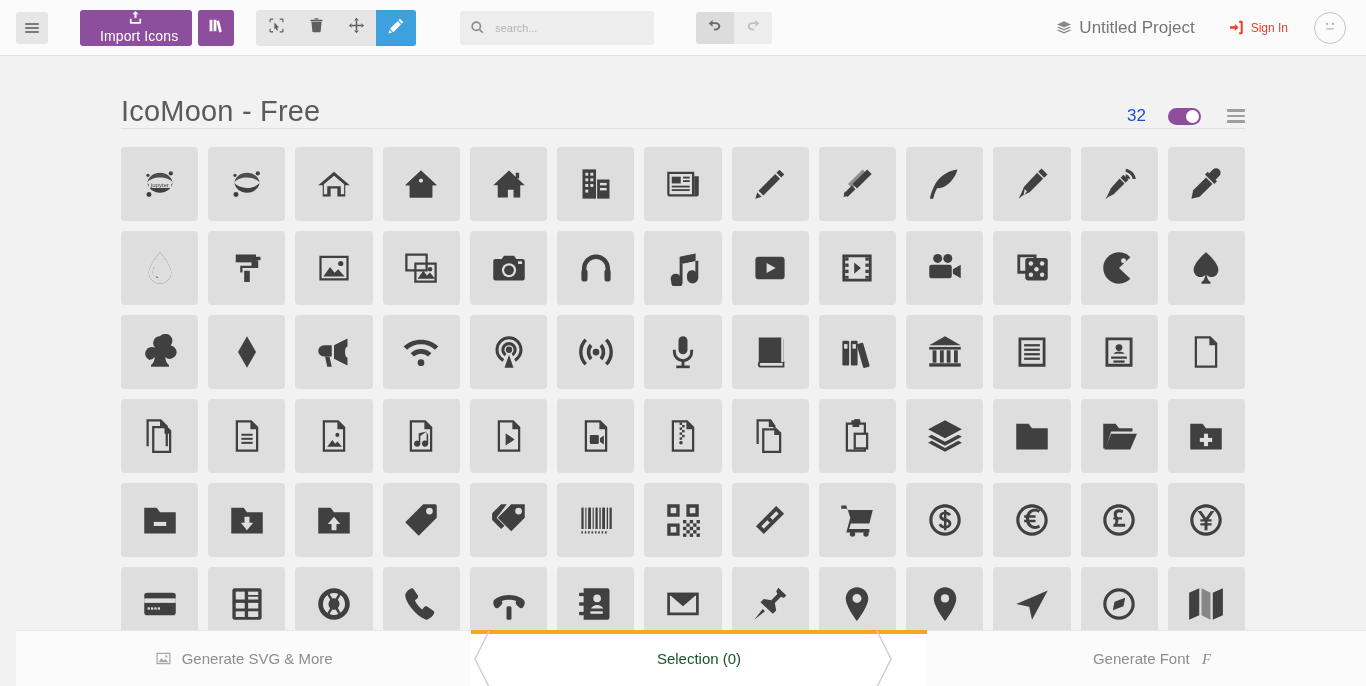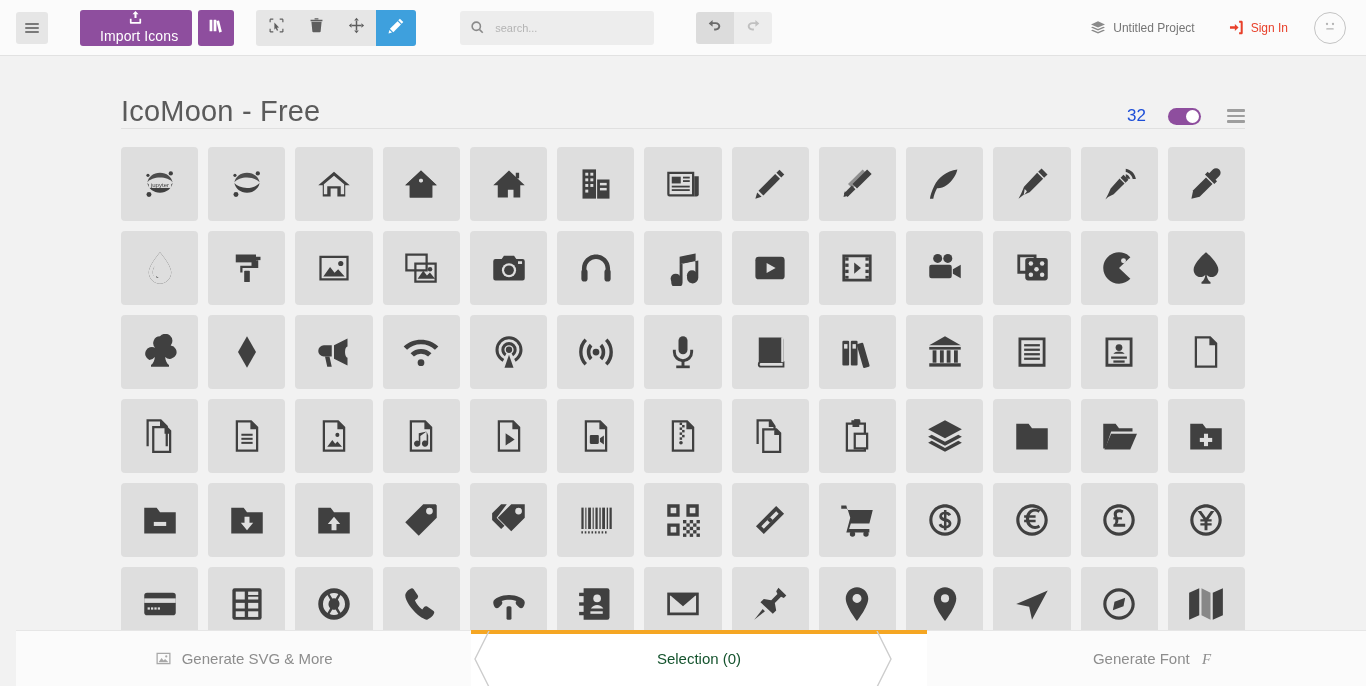--- a/index.html
+++ b/index.html
@@ -119,21 +119,21 @@
   .undo-btn.r { background: #ededed; color: #c0c0c0; }
 
   .tb-right {
     margin-left: auto;
     margin-right: 20px;
     display: flex; align-items: center;
   }
   .project-label {
     display: flex; align-items: center;
     color: #757575;
-    font-size: 12px;
+    font-size: 17px;
     cursor: pointer;
   }
   .project-label .p-ico { margin-right: 7px; display: flex; color:#8a8a8a; }
   .signin {
     display: flex; align-items: center;
     margin-left: 32px;
     color: #e8402a;
     font-size: 12px;
     cursor: pointer;
   }

